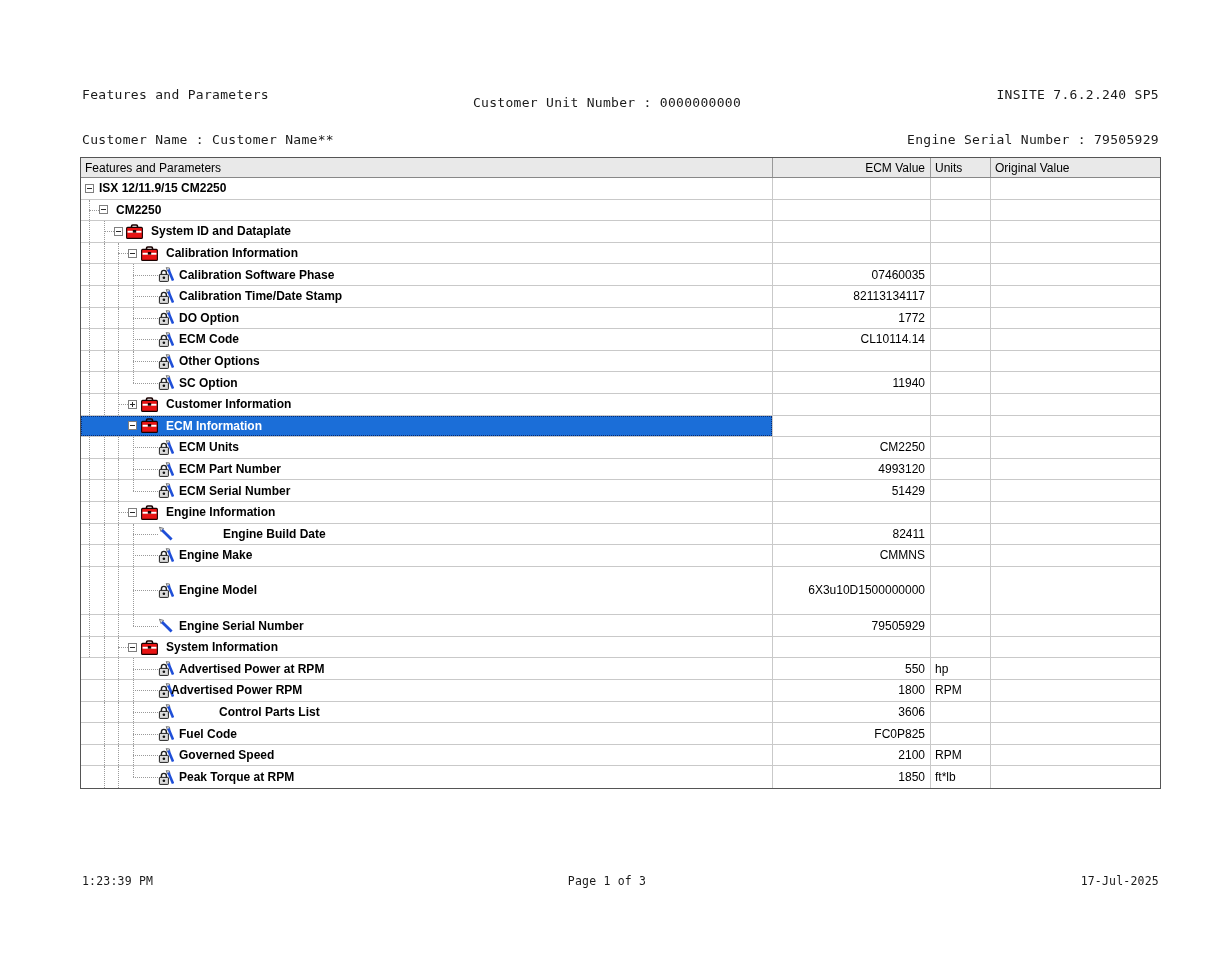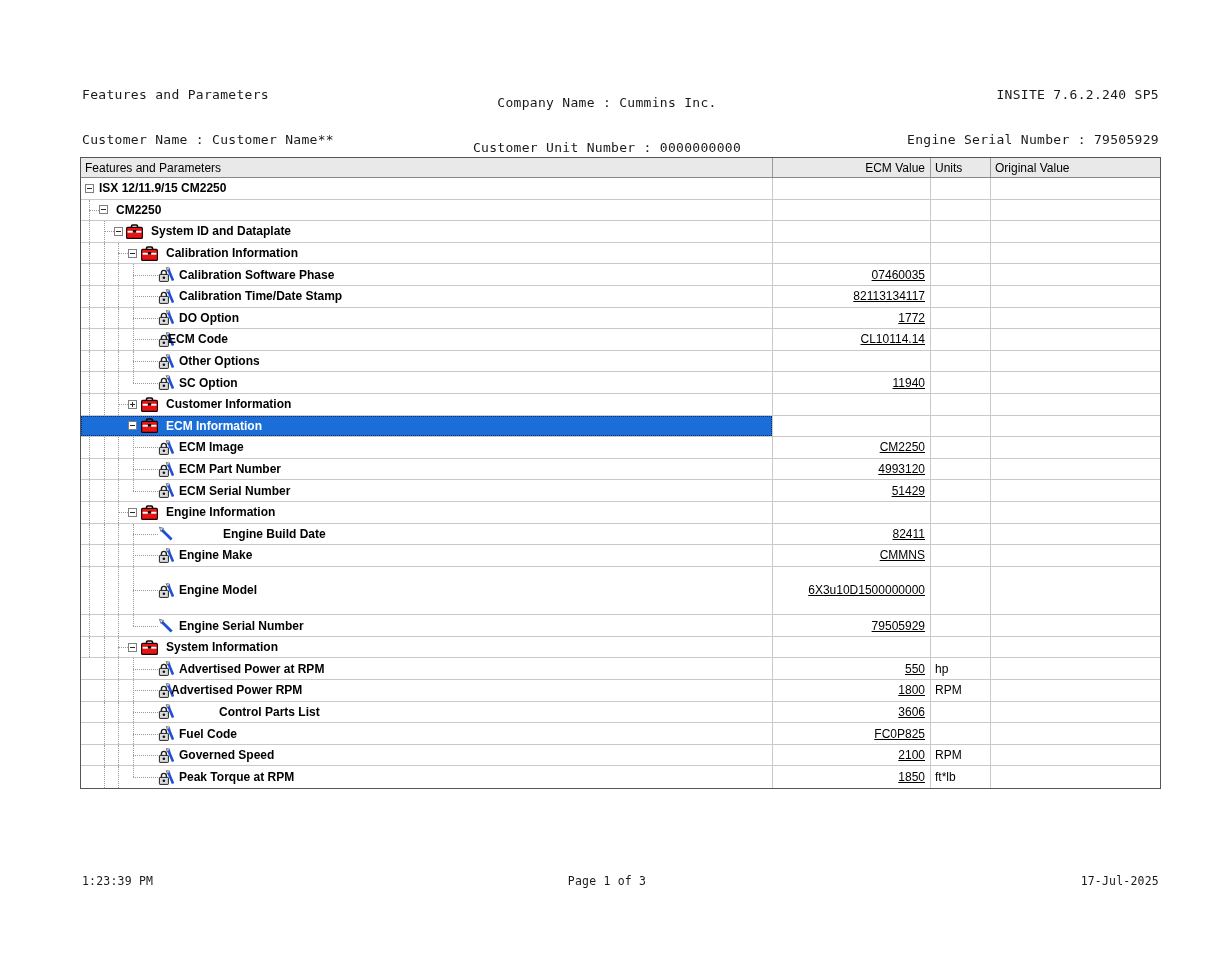--- a/index.html
+++ b/index.html
@@ -25,21 +25,21 @@
   .hc.h-ecm{flex:0 0 158px;justify-content:flex-end;padding-right:5px;border-left:1px solid #999;}
   .hc.h-units{flex:0 0 60px;padding-left:4px;border-left:1px solid #999;}
   .hc.h-orig{flex:1 1 auto;padding-left:4px;border-left:1px solid #999;}
 
   .row{display:flex;height:21.6px;border-bottom:1px solid #c9c9c9;box-sizing:border-box;background:#fff;}
   .row.tall{height:48.6px;}
   .row:last-child{border-bottom:none;}
   .c{box-sizing:border-box;}
   .c-name{flex:0 0 691px;position:relative;overflow:hidden;}
   .c-ecm{flex:0 0 158px;border-left:1px solid #c9c9c9;display:flex;align-items:center;
-         justify-content:flex-end;padding-right:5px;text-decoration:underline;}
+         justify-content:flex-end;padding-right:5px;}
   .c-units{flex:0 0 60px;border-left:1px solid #c9c9c9;display:flex;align-items:center;padding-left:4px;}
   .c-orig{flex:1 1 auto;border-left:1px solid #c9c9c9;}
 
   .guide{position:absolute;top:0;bottom:0;width:0;border-left:1px dotted #9a9a9a;}
   .elbow-v{position:absolute;top:0;width:0;border-left:1px dotted #9a9a9a;}
   .elbow-h{position:absolute;height:0;border-top:1px dotted #9a9a9a;}
   .xbox{position:absolute;width:9px;height:9px;top:50%;margin-top:-4.5px;line-height:0;cursor:default;}
   .nicon{position:absolute;top:50%;margin-top:-7.5px;line-height:0;}
   .nlabel{position:absolute;top:50%;transform:translateY(-50%);white-space:nowrap;
           font-weight:700;font-size:12px;}
@@ -51,21 +51,20 @@
 <body>
 
 <div id="page">
 
   <div id="hdr-left" class="mono">
     <div>Features and Parameters</div>
     <div>Customer Name : Customer Name**</div>
     <div>Work Order Name : NA</div>
   </div>
   <div id="hdr-center" class="mono">
-    <div>Company Name : Cummins Inc.</div>
     <div>Customer Unit Number : 0000000000</div>
   </div>
   <div id="hdr-right" class="mono">
     <div>INSITE 7.6.2.240 SP5</div>
     <div>Engine Serial Number : 79505929</div>
     <div>ECM Image Name : NA</div>
   </div>
 
   <div id="ptable">
     <div class="thead">
@@ -211,21 +210,21 @@
             <div class="guide" style="left: 37px;"></div>
             <div class="elbow-v" style="left: 51.5px; height: 100%;"></div>
             <div class="elbow-h" style="left: 51.5px; top: 50%; width: 25px;"></div>
             <span class="nicon" style="left: 77px;"><svg width="16" height="15" viewBox="0 0 16 15">
                 <polygon points="8.2,0.6 11.4,0.9 11.9,3.6 9.3,3.9" fill="#d4d8de" stroke="#555" stroke-width="0.7"></polygon>
                 <line x1="10.4" y1="2.6" x2="15" y2="13.6" stroke="#1f4fd8" stroke-width="2.6"></line>
                 <path d="M3.4 7.8 V5.9 a2.5 2.5 0 0 1 5 0 V7.8" fill="none" stroke="#222" stroke-width="1.4"></path>
                 <rect x="1.4" y="7.4" width="9" height="7" rx="0.6" fill="#dcdcdc" stroke="#222" stroke-width="1"></rect>
                 <circle cx="5.9" cy="10.7" r="1.3" fill="#111"></circle>
               </svg></span>
-            <span class="nlabel" style="left: 87px;">ECM Code</span>
+            <span class="nlabel" style="left: 98px;">ECM Code</span>
           </div>
           <div class="c c-ecm val">CL10114.14</div>
           <div class="c c-units val"></div>
           <div class="c c-orig val"></div>
         </div>
         <div class="row">
           <div class="c c-name">
             <div class="guide" style="left: 8px;"></div>
             <div class="guide" style="left: 22.5px;"></div>
             <div class="guide" style="left: 37px;"></div>
@@ -312,21 +311,21 @@
             <div class="guide" style="left: 37px;"></div>
             <div class="elbow-v" style="left: 51.5px; height: 100%;"></div>
             <div class="elbow-h" style="left: 51.5px; top: 50%; width: 25px;"></div>
             <span class="nicon" style="left: 77px;"><svg width="16" height="15" viewBox="0 0 16 15">
                 <polygon points="8.2,0.6 11.4,0.9 11.9,3.6 9.3,3.9" fill="#d4d8de" stroke="#555" stroke-width="0.7"></polygon>
                 <line x1="10.4" y1="2.6" x2="15" y2="13.6" stroke="#1f4fd8" stroke-width="2.6"></line>
                 <path d="M3.4 7.8 V5.9 a2.5 2.5 0 0 1 5 0 V7.8" fill="none" stroke="#222" stroke-width="1.4"></path>
                 <rect x="1.4" y="7.4" width="9" height="7" rx="0.6" fill="#dcdcdc" stroke="#222" stroke-width="1"></rect>
                 <circle cx="5.9" cy="10.7" r="1.3" fill="#111"></circle>
               </svg></span>
-            <span class="nlabel" style="left: 98px;">ECM Image</span>
+            <span class="nlabel" style="left: 98px;">ECM Units</span>
           </div>
           <div class="c c-ecm val">CM2250</div>
           <div class="c c-units val"></div>
           <div class="c c-orig val"></div>
         </div>
         <div class="row">
           <div class="c c-name">
             <div class="guide" style="left: 8px;"></div>
             <div class="guide" style="left: 22.5px;"></div>
             <div class="guide" style="left: 37px;"></div>

